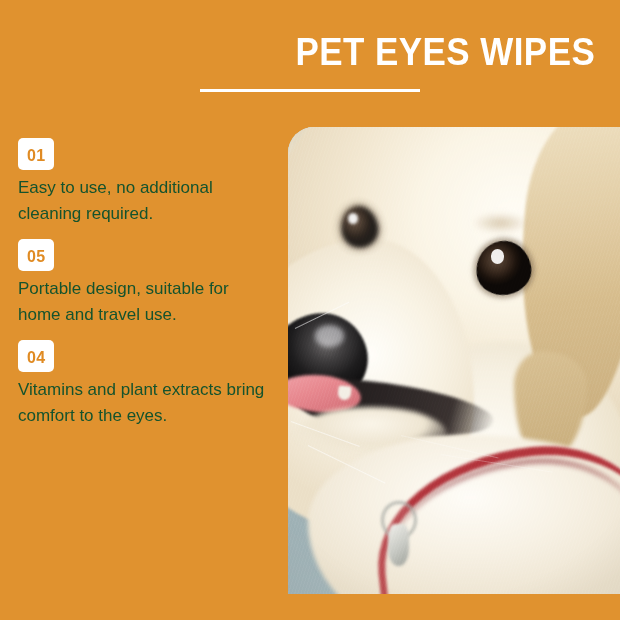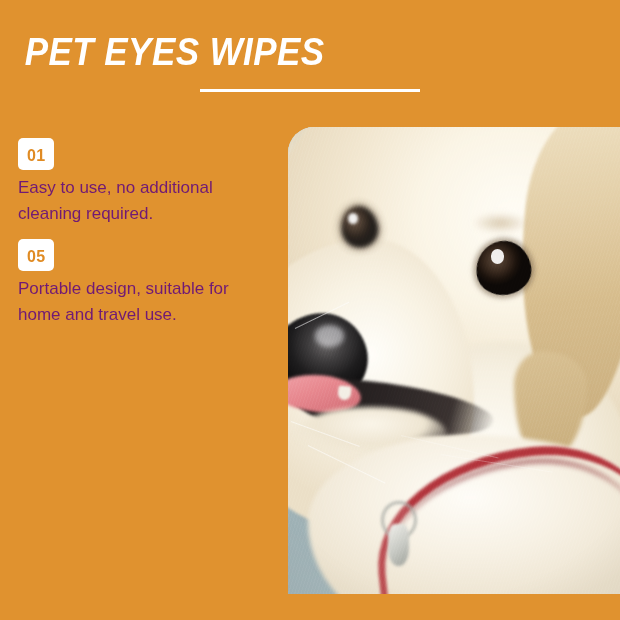--- a/index.html
+++ b/index.html
@@ -23,22 +23,21 @@
     overflow: hidden;
   }
 
   
   .header {
     position: absolute;
     top: 0;
     left: 0;
     width: 494px;
     height: 122px;
-    text-align: left;
-    font-style: italic;
+    text-align: right;
   }
   .poster-title {
     position: absolute;
     top: 30px;
     left: 0;
     width: 620px;
     margin: 0;
     color: #ffffff;
     font-family: "Liberation Sans Narrow", "Liberation Sans", sans-serif;
     font-size: 38px;
@@ -78,21 +77,21 @@
     color: #e08b23;
     font-size: 16px;
     font-weight: bold;
     line-height: 1;
     padding: 10px 9px 6px 9px;
     border-radius: 5px;
     letter-spacing: 0.3px;
   }
   .feature-text {
     margin: 5px 0 0 0;
-    color: #701a75;
+    color: #14532d;
     font-size: 17px;
     line-height: 26px;
     font-weight: normal;
     max-width: 252px;
   }
 
   
   .photo-panel {
     position: absolute;
     left: 288px;
@@ -440,20 +439,24 @@
       <span class="feature-badge">01</span>
       <p class="feature-text">Easy to use, no additional cleaning required.</p>
     </div>
 
 
     <div class="feature">
       <span class="feature-badge">05</span>
       <p class="feature-text">Portable design, suitable for home and travel use.</p>
     </div>
 
+    <div class="feature">
+      <span class="feature-badge">04</span>
+      <p class="feature-text">Vitamins and plant extracts bring comfort to the eyes.</p>
+    </div>
 
   </div>
 
   <div class="photo-panel" aria-label="Close-up of a cream coloured Labrador puppy with dark eyes, open mouth and a red collar">
     <div class="photo-stage">
       <div class="bg-wash"></div>
       <div class="bg-haze"></div>
 
       <div class="ear-left"></div>
       <div class="dog-crown"></div>

